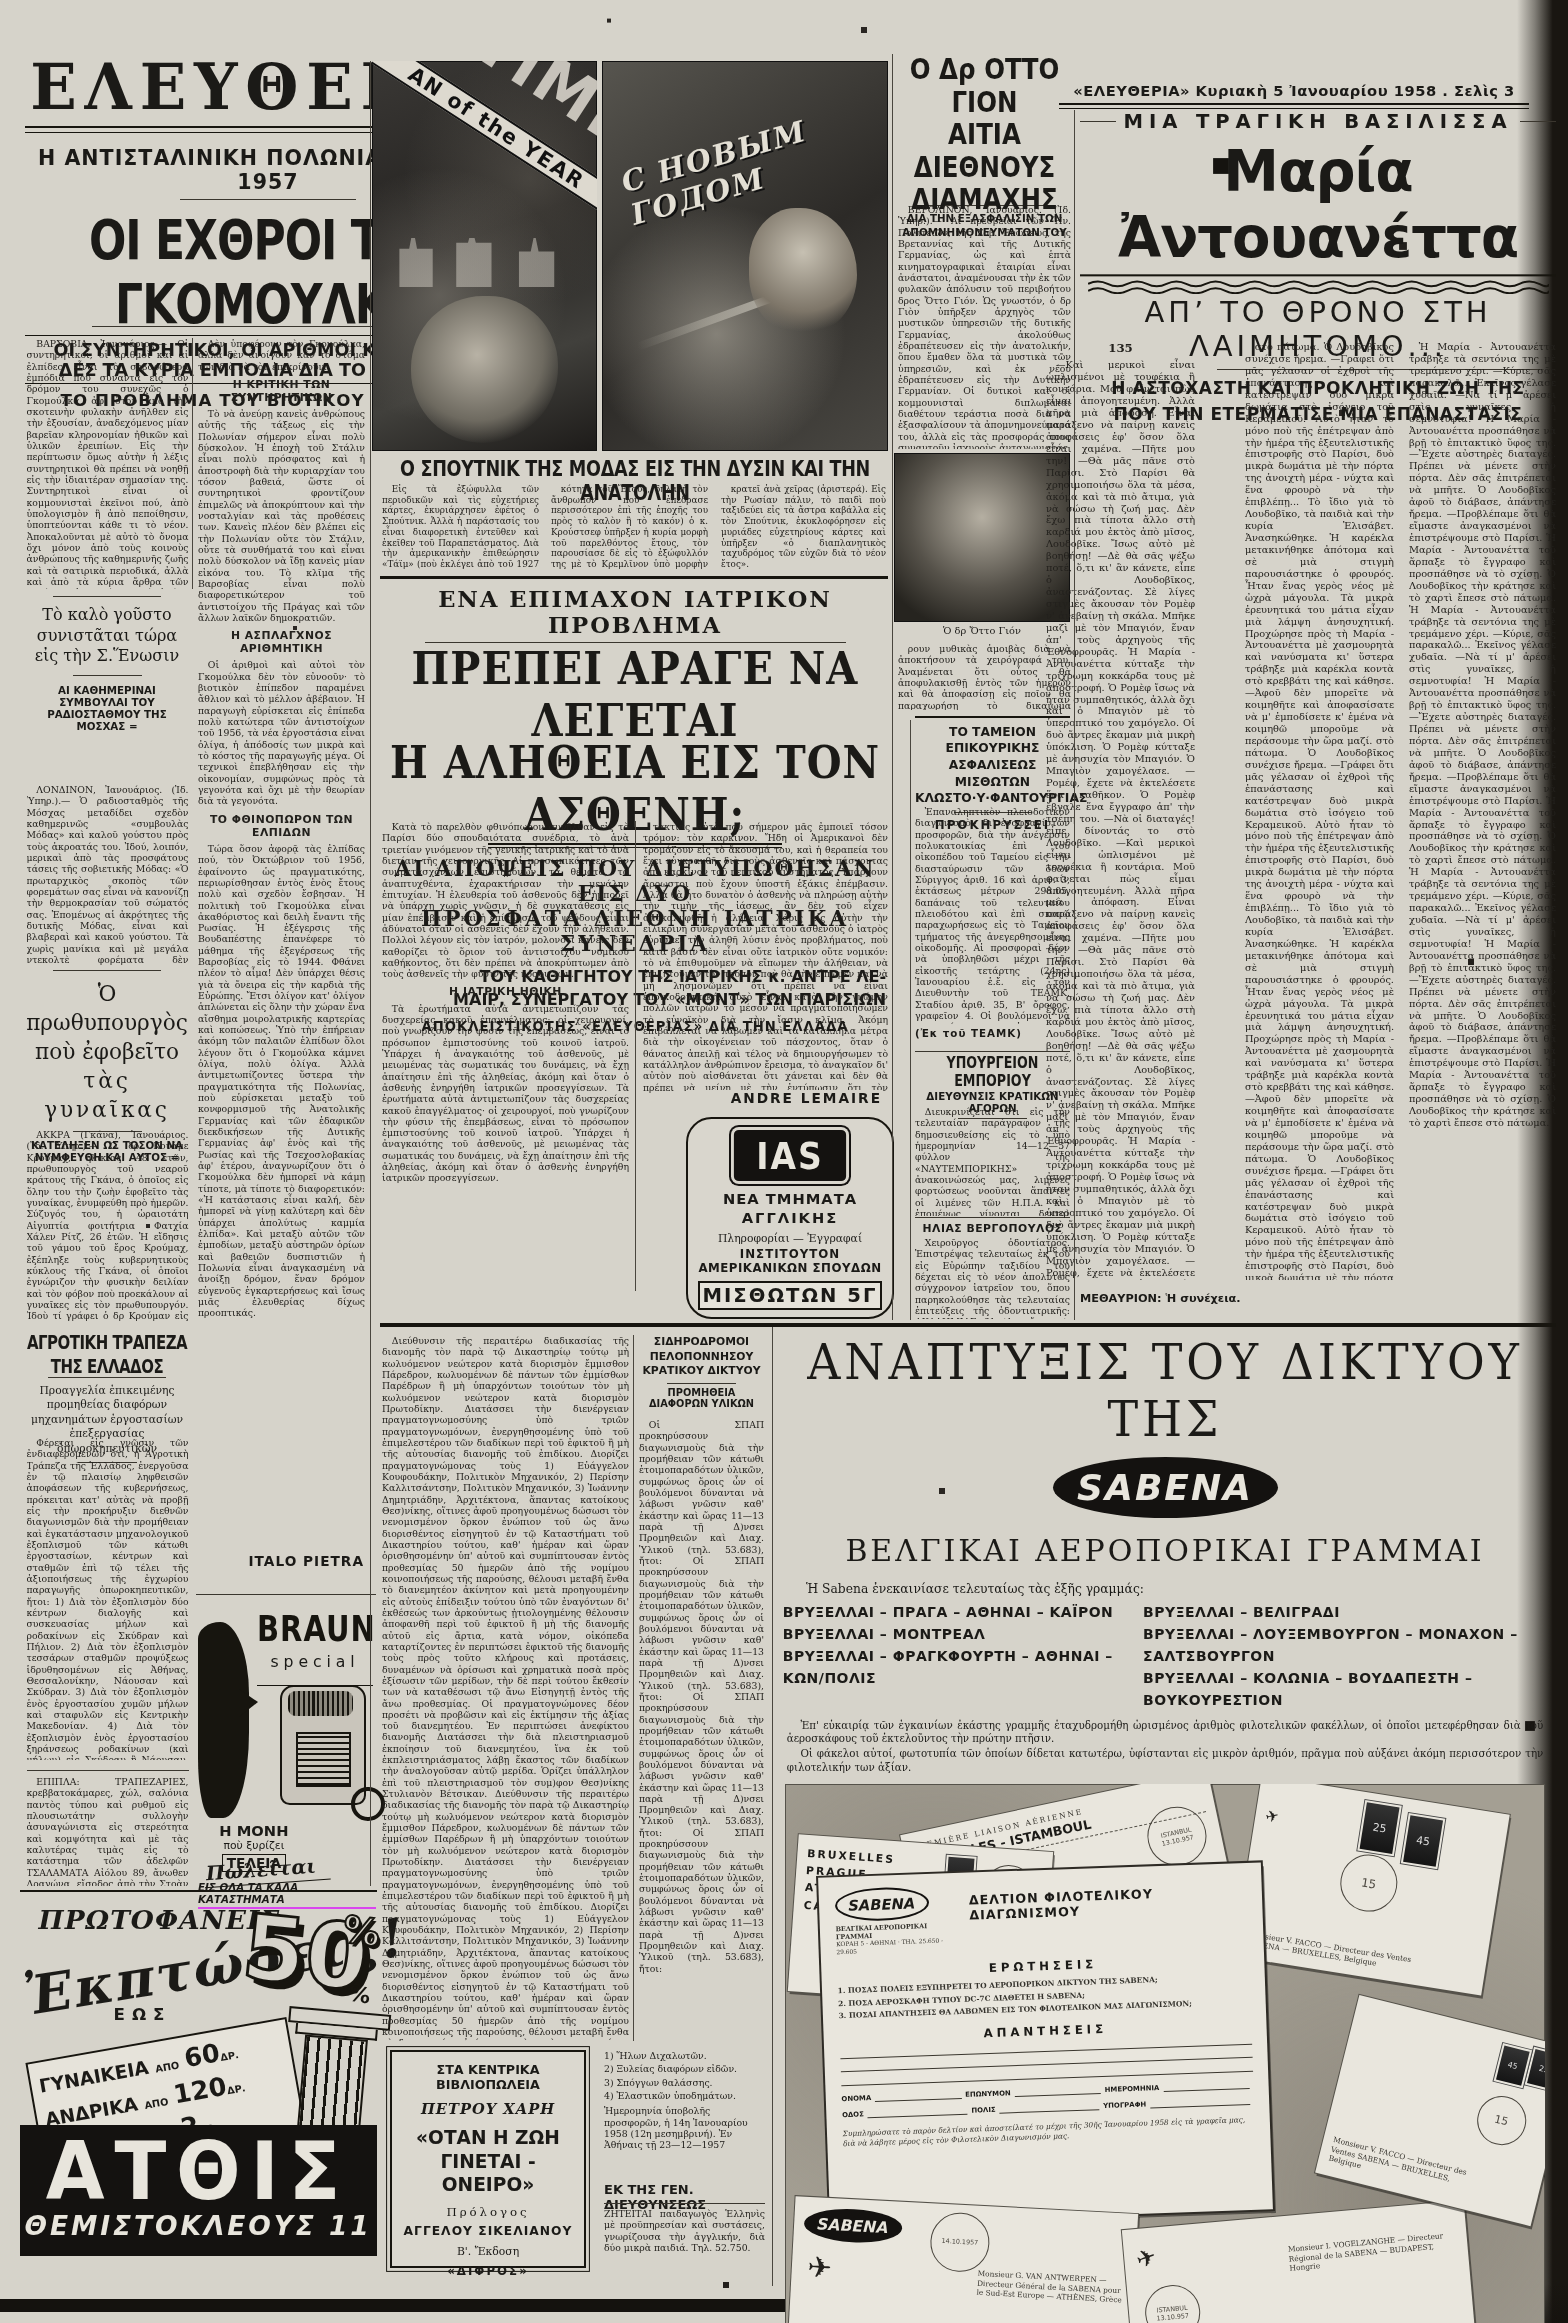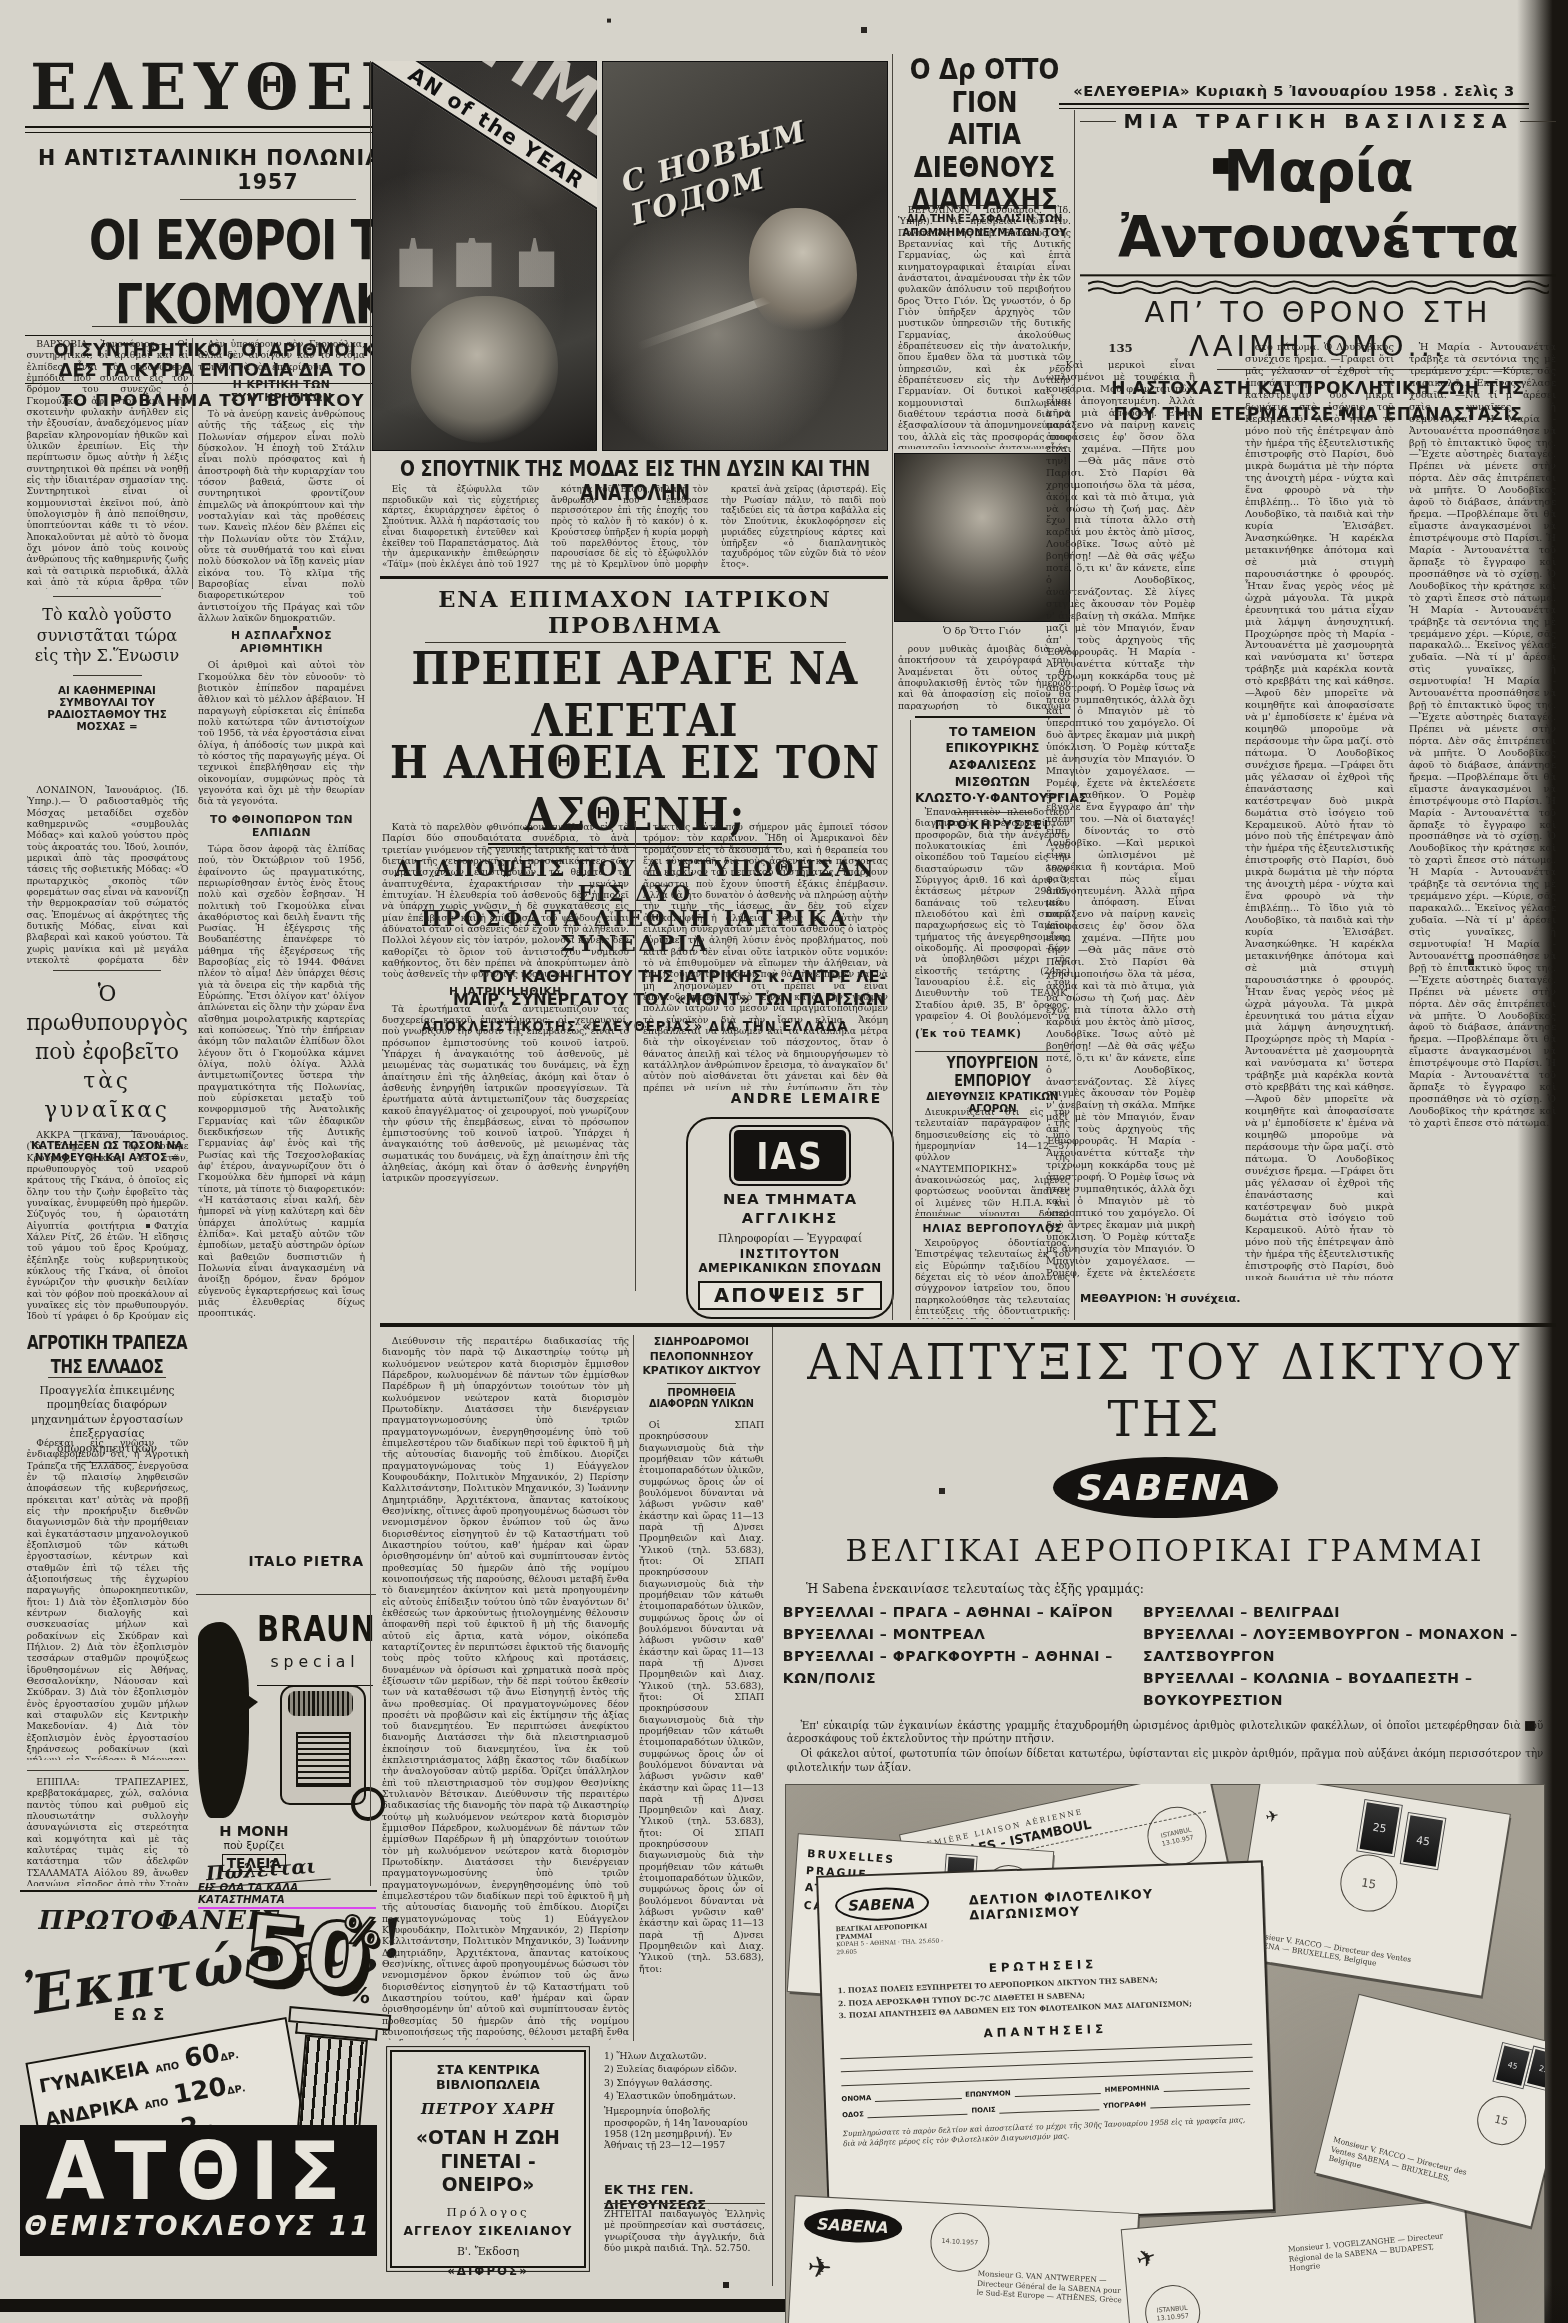--- a/index.html
+++ b/index.html
@@ -237,21 +237,21 @@
 
 <div class="abs" style="left:686px;top:1117px;width:208px;height:202px;border:2.9px solid #17150f;border-radius:25.5px;background:#d9d6cd;padding:5.9px 9.8px;box-sizing:border-box;">
   <div style="width:118px;height:57px;margin:2px auto 5.9px auto;background:#141210;border-radius:7.8px;box-shadow:0 0 0 2px #141210, inset 0 0 0 2.9px #d9d6cd;display:flex;align-items:center;justify-content:center;">
     <span class="sans b" style="color:#e8e5dc;font-size:33px;letter-spacing:2px;transform:scaleY(1.15);">IAS</span>
   </div>
   <div class="ctr sans b" style="font-size:14.7px;letter-spacing:1px;">ΝΕΑ ΤΜΗΜΑΤΑ</div>
   <div class="ctr sans b" style="font-size:14.7px;letter-spacing:2px;margin-top:2px;">ΑΓΓΛΙΚΗΣ</div>
   <div class="ctr serif" style="font-size:10.8px;margin-top:5.9px;">Πληροφορίαι — Ἐγγραφαί</div>
   <div class="ctr sans b" style="font-size:11.8px;margin-top:2px;letter-spacing:1px;">ΙΝΣΤΙΤΟΥΤΟΝ</div>
   <div class="ctr sans b" style="font-size:11.8px;letter-spacing:0.5px;">ΑΜΕΡΙΚΑΝΙΚΩΝ ΣΠΟΥΔΩΝ</div>
-  <div class="ctr sans b" style="font-size:19.6px;border:2px solid #17150f;background:#e6e3da;margin-top:5.9px;padding:1px 0;letter-spacing:2px;">ΑΠΟΨΕΙΣ 5Γ</div>
+  <div class="ctr sans b" style="font-size:19.6px;border:2px solid #17150f;background:#e6e3da;margin-top:5.9px;padding:1px 0;letter-spacing:2px;">ΜΙΣΘΩΤΩΝ 5Γ</div>
 </div>
 
 <div class="abs" style="left:898px;top:54px;width:173px;">
   <div class="ctr sans b" style="font-size:24.5px;line-height:1.15;transform:scaleY(1.15);transform-origin:top;">
     <div>Ο Δρ ΟΤΤΟ ΓΙΟΝ</div>
     <div>ΑΙΤΙΑ ΔΙΕΘΝΟΥΣ</div>
     <div>ΔΙΑΜΑΧΗΣ</div>
   </div>
   <div class="hair" style="width:118px;margin:9.8px auto 4.9px auto;"></div>
   <div class="ctr sans b" style="font-size:10.3px;line-height:1.4;">

